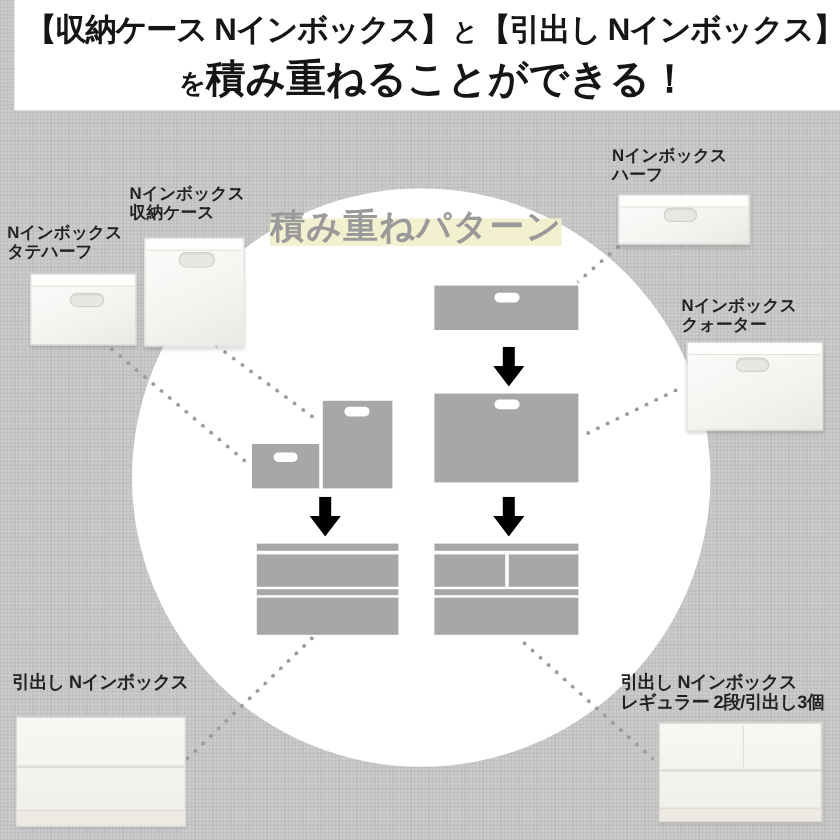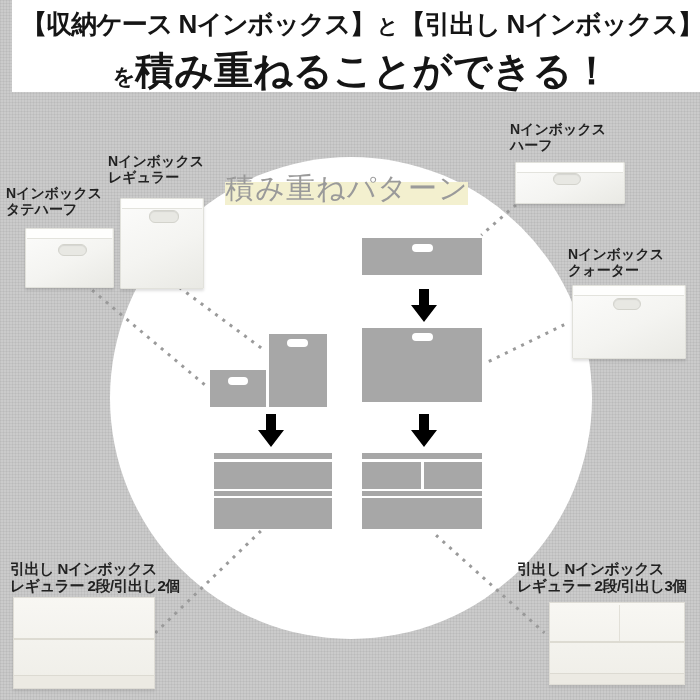--- a/index.html
+++ b/index.html
@@ -12,28 +12,28 @@
       repeating-linear-gradient(90deg, rgba(0,0,0,0.045) 0 1px, transparent 1px 3px);
   }
   .abs{position:absolute;}
 
   
   #header{left:12px;top:0;width:700px;height:92px;background:#ffffff;z-index:5;text-align:center;}
   #hline1{margin-top:7px;font-size:26px;font-weight:bold;color:#151515;white-space:nowrap;letter-spacing:-1px;}
   #hline1 .tsep{font-size:21px;padding:0 2px;}
   #hline2{margin-top:2px;font-weight:bold;color:#151515;white-space:nowrap;}
   #hline2 .small{font-size:22px;vertical-align:baseline;}
-  #hline2 .big{font-size:39px;letter-spacing:0px;}
+  #hline2 .big{font-size:33px;letter-spacing:0px;}
 
   
   #circle{left:110px;top:157px;width:482px;height:482px;border-radius:50%;background:#ffffff;z-index:1;}
 
   
   #pattern-band{left:225px;top:182px;width:243px;height:23px;background:#f3f0cf;z-index:2;}
-  #pattern-title{left:222px;top:169px;width:250px;text-align:center;font-size:29px;font-weight:normal;
+  #pattern-title{left:222px;top:169px;width:250px;text-align:center;font-size:29px;font-weight:bold;
     color:#9a9a9a;letter-spacing:1px;white-space:nowrap;z-index:3;}
 
   
   .label{font-weight:bold;color:#222222;z-index:4;}
   .label.center{font-size:14px;line-height:16px;}
   .label.left{text-align:left;font-size:15px;line-height:17px;letter-spacing:-0.5px;}
   #label-quarter{left:6px;top:185px;width:114px;}
   #label-tatehalf{left:108px;top:153px;width:116px;}
   #label-half{left:510px;top:121px;width:118px;}
   #label-regular{left:568px;top:246px;width:118px;}
@@ -130,33 +130,32 @@
   <div id="dots-regular" class="dots abs"></div>
   <div id="dots-drawer2" class="dots abs"></div>
   <div id="dots-drawer3" class="dots abs"></div>
 
   <div id="label-quarter" class="label center abs">
     <div>Nインボックス</div>
     <div>タテハーフ</div>
   </div>
   <div id="label-tatehalf" class="label center abs">
     <div>Nインボックス</div>
-    <div>レギュラー</div>
+    <div>収納ケース</div>
   </div>
   <div id="label-half" class="label center abs">
     <div>Nインボックス</div>
     <div>ハーフ</div>
   </div>
   <div id="label-regular" class="label center abs">
     <div>Nインボックス</div>
     <div>クォーター</div>
   </div>
   <div id="label-drawer2" class="label left abs">
     <div>引出し Nインボックス</div>
-    <div>レギュラー 2段/引出し2個</div>
   </div>
   <div id="label-drawer3" class="label left abs">
     <div>引出し Nインボックス</div>
     <div>レギュラー 2段/引出し3個</div>
   </div>
 
   <div id="photo-quarter" class="pbox abs">
     <div class="rim"></div>
     <div class="handle"></div>
   </div>

